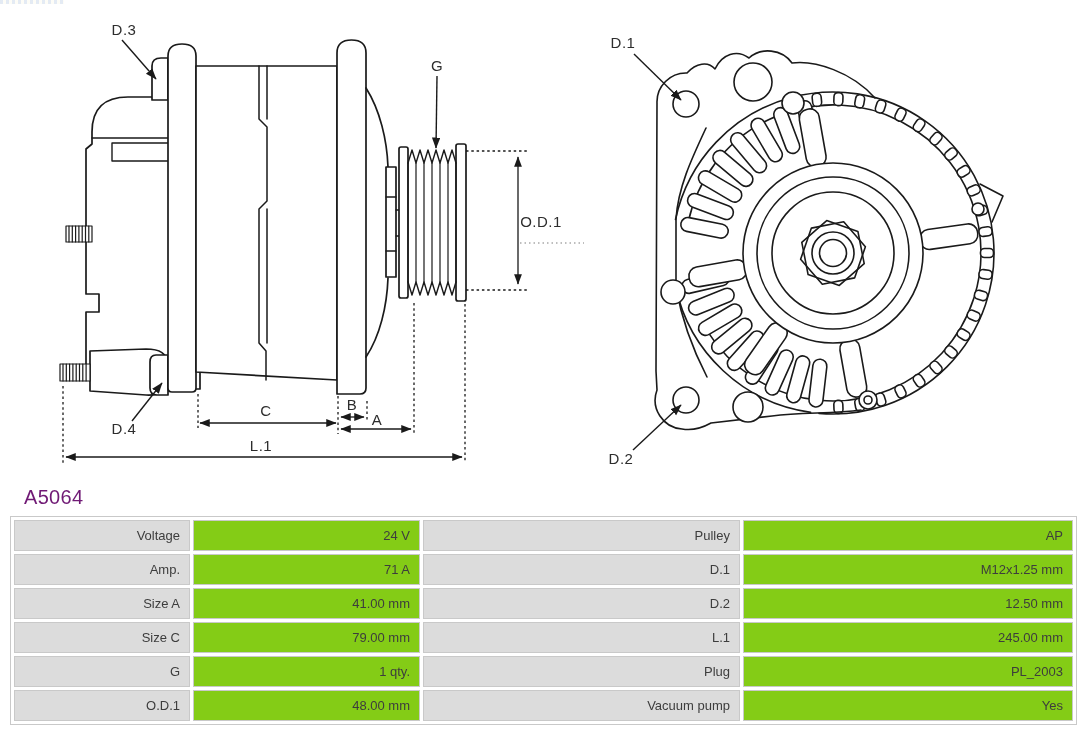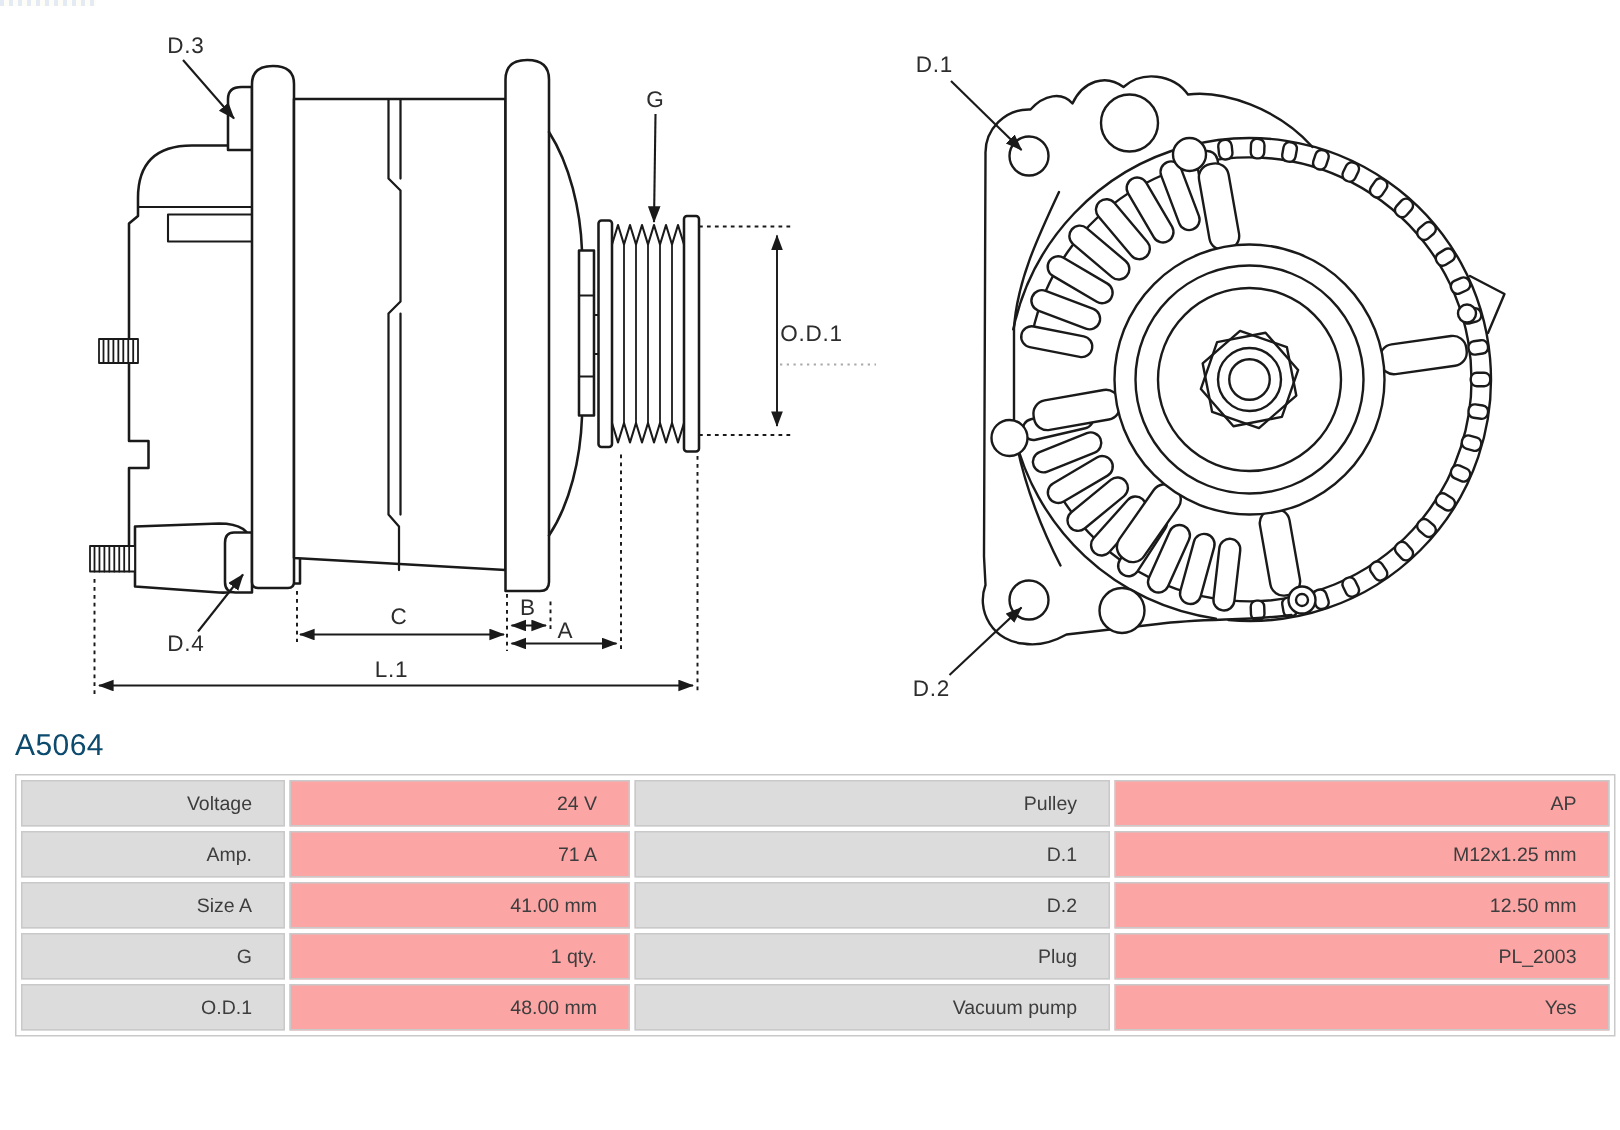--- a/index.html
+++ b/index.html
@@ -1,27 +1,27 @@
 <!DOCTYPE html>
 <html><head>
 <meta charset="utf-8">
 <style>
   html,body{margin:0;padding:0;background:#ffffff;width:1080px;height:753px;overflow:hidden;
     font-family:"Liberation Sans",sans-serif;}
   .artifact{position:absolute;left:0;top:0;width:64px;height:4px;
     background:repeating-linear-gradient(90deg,#dfe7f2 0 3px,#fdfcf5 3px 6px);opacity:.85;}
   svg{display:block;}
   svg text{font-family:"Liberation Sans",sans-serif;font-size:15px;fill:#2d2d2d;letter-spacing:.5px;}
-  .title{margin:2px 0 7px 10px;font-size:20px;color:#0c4a6e;font-weight:400;letter-spacing:.3px;}
+  .title{margin:2px 0 7px 24px;font-size:20px;color:#701a75;font-weight:400;letter-spacing:.3px;}
   table.spec{border-collapse:separate;border-spacing:3px;margin:0 10px;width:1060px;
     border:1px solid #c9c9c9;background:#ffffff;table-layout:fixed;}
-  table.spec td{box-sizing:border-box;border:1px solid #c9c9c9;padding:7px 21px 7px 6px;
+  table.spec td{box-sizing:border-box;border:1px solid #c9c9c9;padding:7px 9px 7px 6px;
     font-size:13px;color:#3d3d3d;text-align:right;height:30px;overflow:hidden;white-space:nowrap;}
   td.lab{background:#dcdcdc;}
-  td.val{background:#fca5a5;}
+  td.val{background:#84cc16;}
 </style>
 </head>
 <body>
 
 <div class="artifact"></div>
 
 <svg width="1080" height="484" viewBox="0 0 1080 484">
   <defs>
     <marker id="arr" markerWidth="9" markerHeight="7" refX="7.5" refY="3" orient="auto-start-reverse">
       <path d="M0,0 L8,3 L0,6 Z" fill="#1a1a1a"></path>
@@ -197,20 +197,26 @@
       <td class="lab">D.1</td>
       <td class="val">M12x1.25 mm</td>
     </tr>
     <tr>
       <td class="lab">Size A</td>
       <td class="val">41.00 mm</td>
       <td class="lab">D.2</td>
       <td class="val">12.50 mm</td>
     </tr>
     <tr>
+      <td class="lab">Size C</td>
+      <td class="val">79.00 mm</td>
+      <td class="lab">L.1</td>
+      <td class="val">245.00 mm</td>
+    </tr>
+    <tr>
       <td class="lab">G</td>
       <td class="val">1 qty.</td>
       <td class="lab">Plug</td>
       <td class="val">PL_2003</td>
     </tr>
     <tr>
       <td class="lab">O.D.1</td>
       <td class="val">48.00 mm</td>
       <td class="lab">Vacuum pump</td>
       <td class="val">Yes</td>

